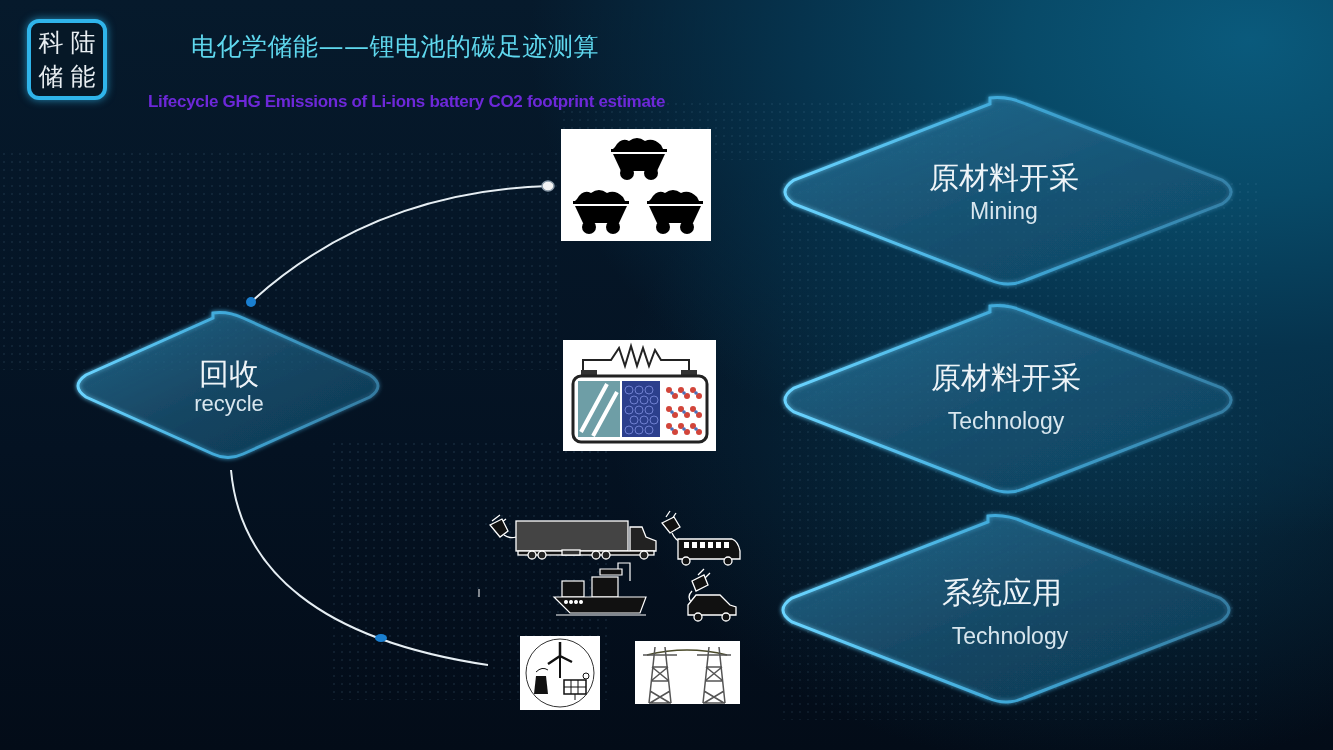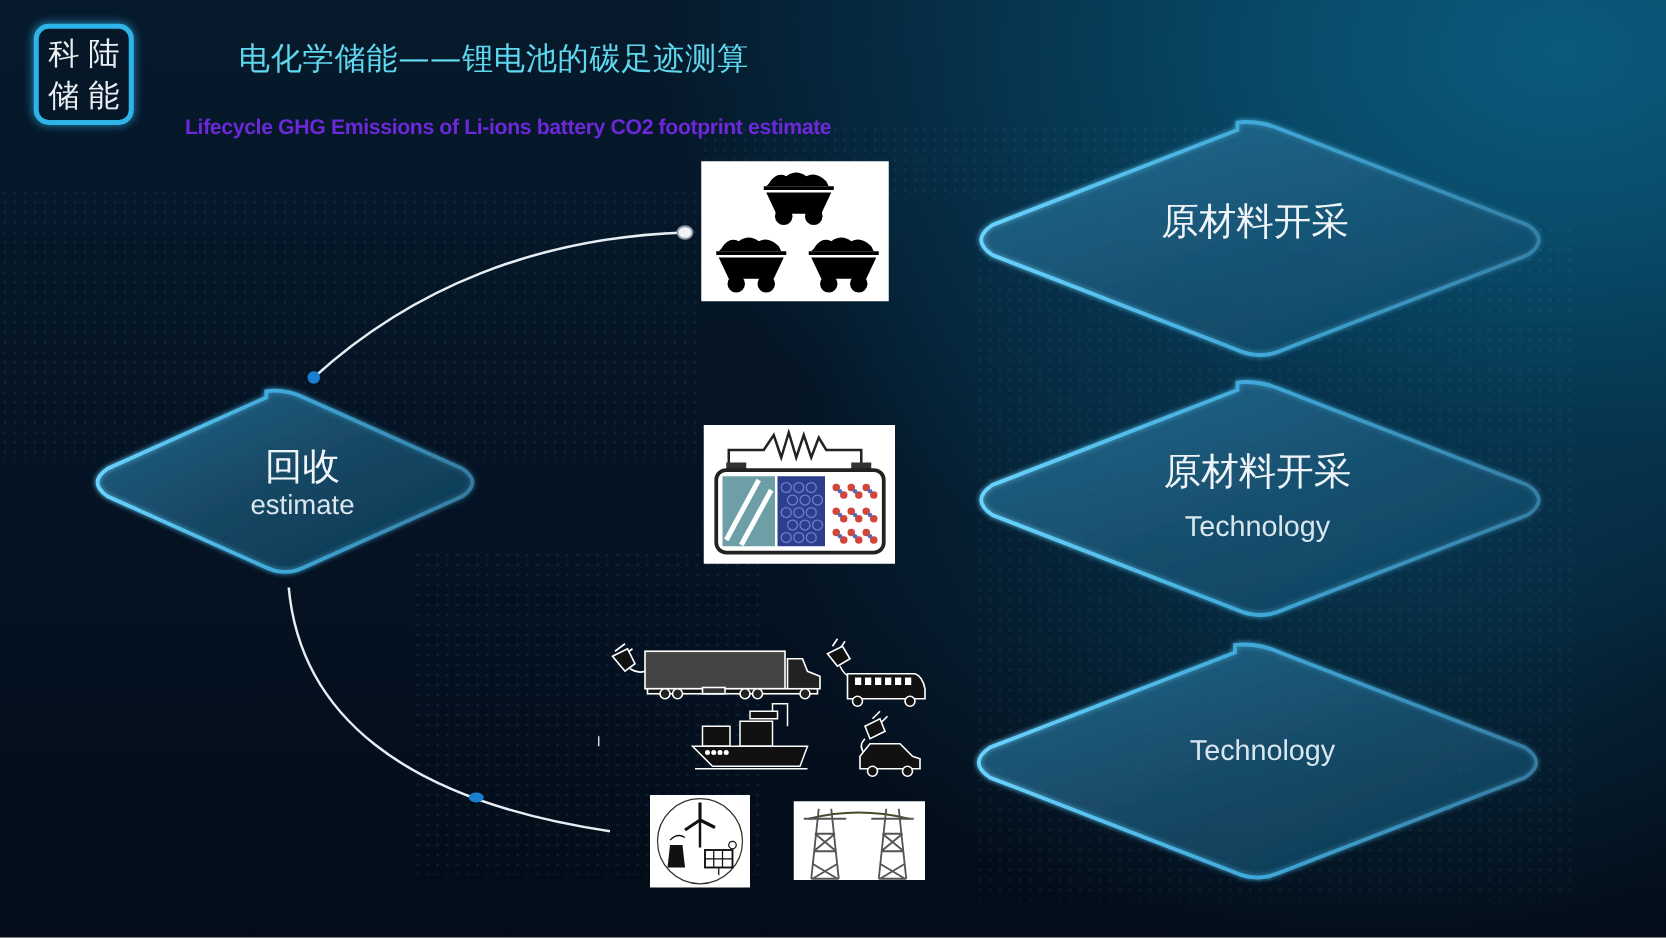--- a/index.html
+++ b/index.html
@@ -102,31 +102,33 @@
     <path d="M988,516 Q1006,514 1024,522 L1220,598 Q1238,610 1220,622 L1024,698 Q1006,706 988,698 L792,622 Q774,610 792,598 L988,522 Z" fill="url(#dfill)" stroke="url(#dstroke)" stroke-width="3" filter="url(#glow)"></path>
   </g>
 
   <g>
     <path d="M213,313 Q228,311 243,318 L370,375 Q386,386 370,397 L243,454 Q228,461 213,454 L86,397 Q70,386 86,375 L213,318 Z" fill="url(#dfill)" stroke="url(#dstroke)" stroke-width="3" filter="url(#glow)"></path>
   </g>
 </svg>
 
 <div class="diamond-label" style="left:1004px;top:160px;">
   <span class="cn">原材料开采</span>
+  <span class="en">Mining</span>
 </div>
 <div class="diamond-label" style="left:1006px;top:360px;">
   <span class="cn">原材料开采</span>
   <span class="en" style="margin-top:10px;">Technology</span>
 </div>
 <div class="diamond-label" style="left:1002px;top:575px;">
+  <span class="cn">系统应用</span>
   <span class="en" style="margin-top:10px;margin-left:16px;">Technology</span>
 </div>
-<div class="diamond-label" style="left:242px;top:356px;">
+<div class="diamond-label" style="left:229px;top:356px;">
   <span class="cn">回收</span>
-  <span class="en" style="font-size:22px;line-height:24px;">estimate</span>
+  <span class="en" style="font-size:22px;line-height:24px;">recycle</span>
 </div>
 
 <div class="icon-box" style="left:561px;top:129px;width:150px;height:112px;">
   <svg width="150" height="112" viewBox="0 0 150 112">
     <g fill="#000">
 
       <g transform="translate(50,8)">
         <path d="M4,10 Q10,0 18,4 Q26,-2 34,4 Q42,0 50,8 L52,12 L2,12 Z"></path>
         <rect x="0" y="12" width="56" height="3"></rect>
         <path d="M2,17 L54,17 L46,34 L10,34 Z"></path>

